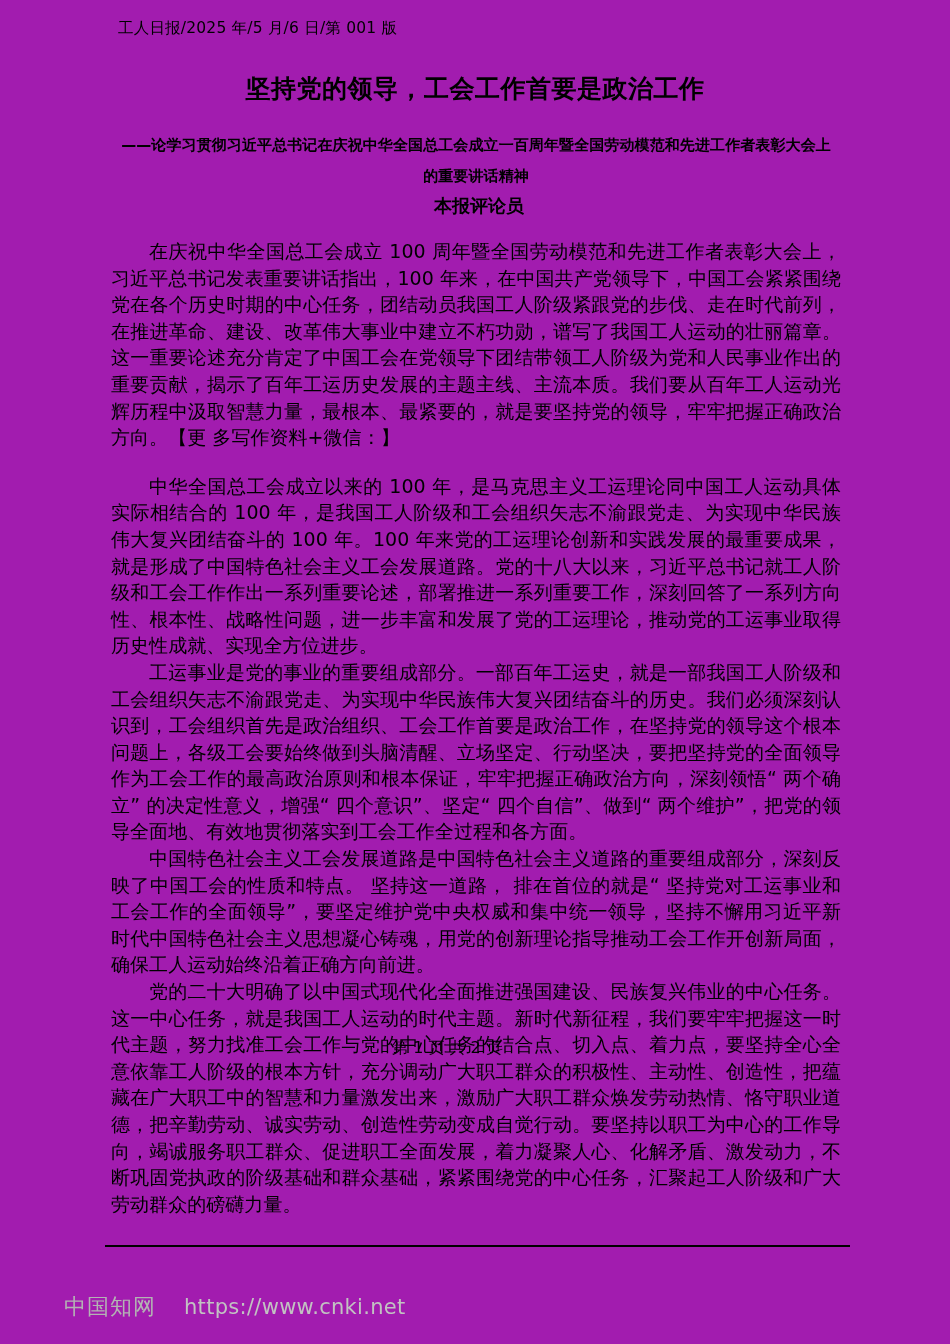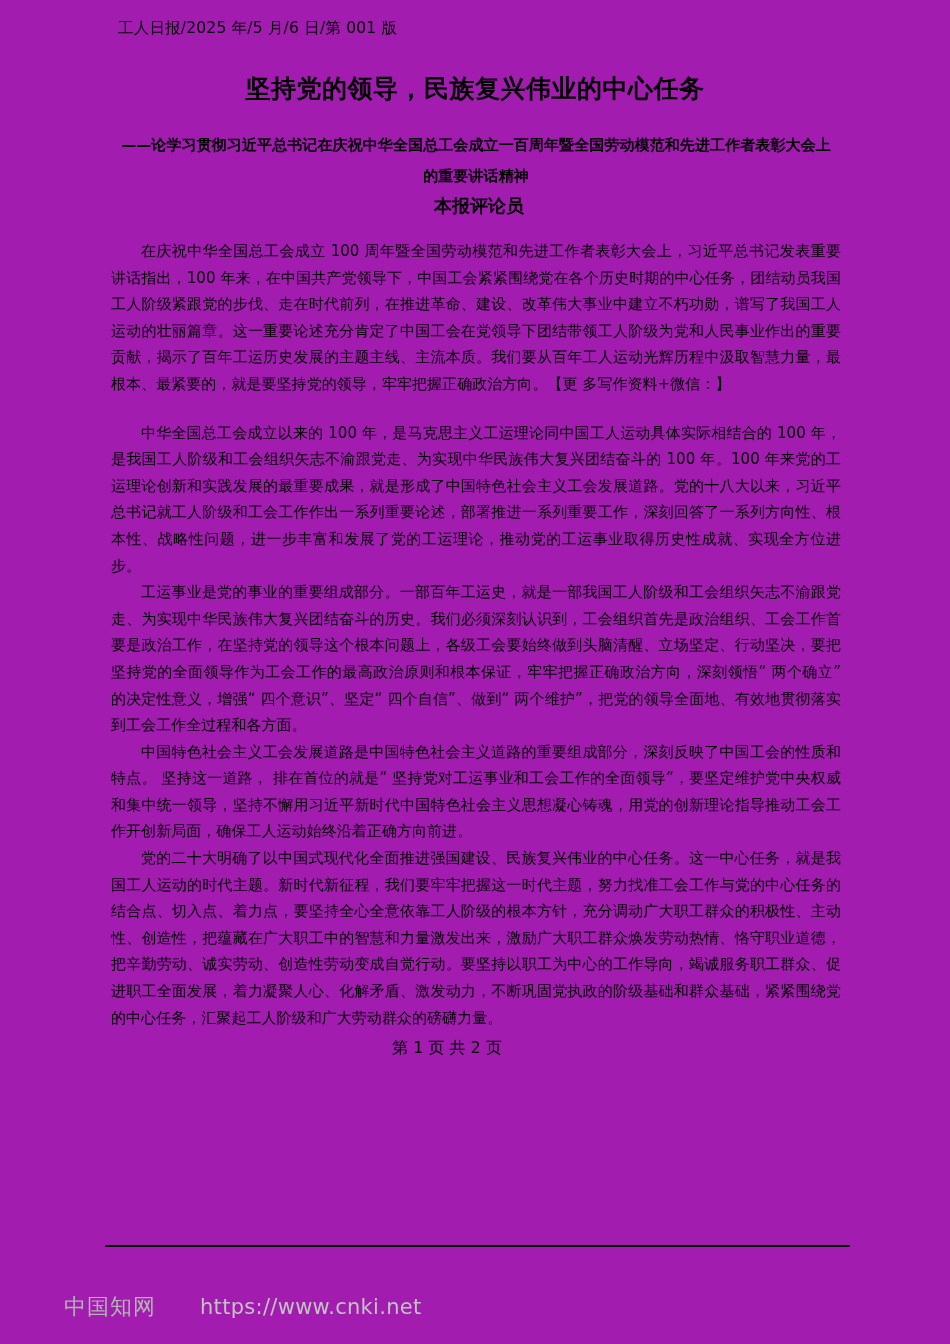--- a/index.html
+++ b/index.html
@@ -68,21 +68,21 @@
   }
 
   
   .body-area {
     position: absolute;
     left: 111px;
     top: 238px;
     width: 730px;
   }
   .para {
-    font-size: 15px;
+    font-size: 19px;
     line-height: 26.6px;
     text-align: justify;
     text-justify: inter-ideograph;
     text-indent: 2em;
     margin: 0;
     letter-spacing: 0.05px;
   }
   .para-gap {
     margin-top: 22px;
   }
@@ -120,32 +120,32 @@
     font-size: 22px;
     color: #b3b3b3;
     letter-spacing: 1px;
     white-space: nowrap;
     margin-left: 34px;
   }
   .wm-url {
     font-size: 21px;
     color: #c2c2c2;
     letter-spacing: 0.3px;
-    margin-left: 44px;
+    margin-left: 28px;
     white-space: nowrap;
   }
 </style>
 </head>
 <body>
 
 <div class="page">
 
   <div class="masthead">工人日报/2025 年/5 月/6 日/第 001 版</div>
 
-  <h1 class="doc-title">坚持党的领导，民族复兴伟业的中心任务</h1>
+  <h1 class="doc-title">坚持党的领导，工会工作首要是政治工作</h1>
 
   <h2 class="doc-subtitle">——论学习贯彻习近平总书记在庆祝中华全国总工会成立一百周年暨全国劳动模范和先进工作者表彰大会上的重要讲话精神</h2>
 
   <div class="doc-byline">本报评论员</div>
 
   <div class="body-area">
     <p class="para">在庆祝中华全国总工会成立 100 周年暨全国劳动模范和先进工作者表彰大会上，习近平总书记发表重要讲话指出，100 年来，在中国共产党领导下，中国工会紧紧围绕党在各个历史时期的中心任务，团结动员我国工人阶级紧跟党的步伐、走在时代前列，在推进革命、建设、改革伟大事业中建立不朽功勋，谱写了我国工人运动的壮丽篇章。这一重要论述充分肯定了中国工会在党领导下团结带领工人阶级为党和人民事业作出的重要贡献，揭示了百年工运历史发展的主题主线、主流本质。我们要从百年工人运动光辉历程中汲取智慧力量，最根本、最紧要的，就是要坚持党的领导，牢牢把握正确政治方向。【更 多写作资料+微信：】</p>
     <p class="para para-gap">中华全国总工会成立以来的 100 年，是马克思主义工运理论同中国工人运动具体实际相结合的 100 年，是我国工人阶级和工会组织矢志不渝跟党走、为实现中华民族伟大复兴团结奋斗的 100 年。100 年来党的工运理论创新和实践发展的最重要成果，就是形成了中国特色社会主义工会发展道路。党的十八大以来，习近平总书记就工人阶级和工会工作作出一系列重要论述，部署推进一系列重要工作，深刻回答了一系列方向性、根本性、战略性问题，进一步丰富和发展了党的工运理论，推动党的工运事业取得历史性成就、实现全方位进步。</p>
     <p class="para">工运事业是党的事业的重要组成部分。一部百年工运史，就是一部我国工人阶级和工会组织矢志不渝跟党走、为实现中华民族伟大复兴团结奋斗的历史。我们必须深刻认识到，工会组织首先是政治组织、工会工作首要是政治工作，在坚持党的领导这个根本问题上，各级工会要始终做到头脑清醒、立场坚定、行动坚决，要把坚持党的全面领导作为工会工作的最高政治原则和根本保证，牢牢把握正确政治方向，深刻领悟“ 两个确立” 的决定性意义，增强“ 四个意识”、坚定“ 四个自信”、做到“ 两个维护”，把党的领导全面地、有效地贯彻落实到工会工作全过程和各方面。</p>
     <p class="para">中国特色社会主义工会发展道路是中国特色社会主义道路的重要组成部分，深刻反映了中国工会的性质和特点。 坚持这一道路， 排在首位的就是“ 坚持党对工运事业和工会工作的全面领导”，要坚定维护党中央权威和集中统一领导，坚持不懈用习近平新时代中国特色社会主义思想凝心铸魂，用党的创新理论指导推动工会工作开创新局面，确保工人运动始终沿着正确方向前进。</p>

